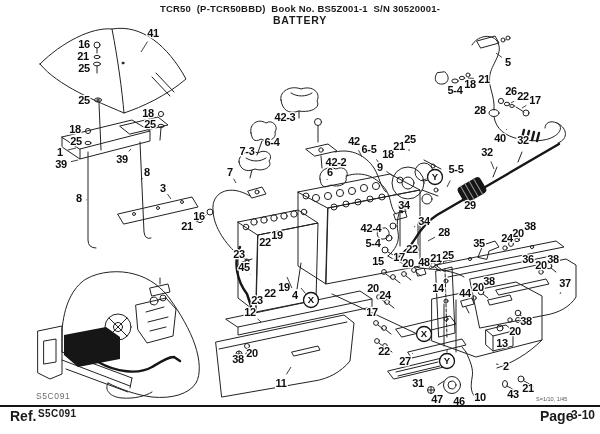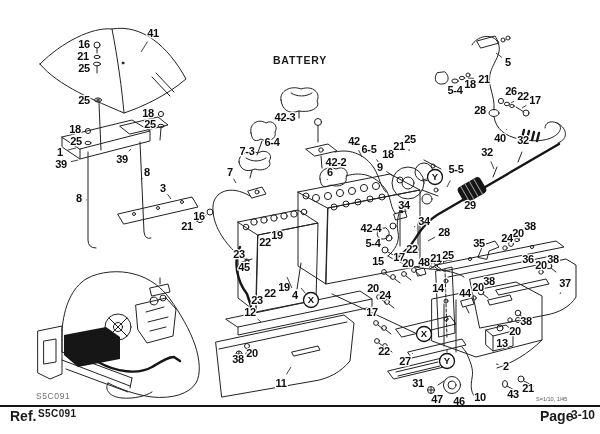--- a/index.html
+++ b/index.html
@@ -1,21 +1,21 @@
 <!DOCTYPE html>
 <html><head>
 <meta charset="utf-8">
 <style>
   html,body{margin:0;padding:0;background:#fff;}
   .page{position:relative;width:600px;height:434px;background:#fff;overflow:hidden;
         font-family:"Liberation Sans",sans-serif;color:#1a1a1a;}
   .hdr-title{position:absolute;top:3px;left:0;width:100%;text-align:center;
              font-size:9.5px;font-weight:bold;letter-spacing:.2px;white-space:pre;}
   .hdr-sub{position:absolute;top:14px;left:0;width:100%;text-align:center;
-           font-size:10.5px;font-weight:bold;letter-spacing:.8px;margin-top:40px;}
+           font-size:10.5px;font-weight:bold;letter-spacing:.8px;}
   svg.layer{position:absolute;left:0;top:0;}
   .ln{stroke:#222;fill:none;stroke-width:1;stroke-linecap:round;stroke-linejoin:round;}
   .solid{fill:#161616;stroke:none;}
   .thick{stroke:#161616;stroke-width:2.4;fill:none;}
   .rib{stroke:#999;stroke-width:1;}
   .dash{stroke-dasharray:3,2;}
   .callout{font:bold 11px "Liberation Sans",sans-serif;fill:#0d0d0d;text-anchor:middle;
            letter-spacing:-.3px;stroke:#fff;stroke-width:2.5px;paint-order:stroke;}
   .leader{stroke:#2b2b2b;stroke-width:.9;}
   .marker-circle{fill:#fff;stroke:#111;stroke-width:1.3;}
@@ -26,20 +26,21 @@
   .ref-label{position:absolute;left:10px;top:408px;font-size:14px;font-weight:bold;}
   .ref-value{position:absolute;left:38px;top:408px;font-size:10px;font-weight:bold;letter-spacing:.4px;}
   .page-label{position:absolute;left:540px;top:408px;font-size:14px;font-weight:bold;}
   .page-value{position:absolute;left:571px;top:408px;font-size:12px;font-weight:bold;}
 </style>
 </head>
 <body>
 
 <div class="page">
 
+  <div class="hdr-title">TCR50  (P-TCR50BBD)  Book No. BS5Z001-1  S/N 30520001-</div>
   <div class="hdr-sub">BATTERY</div>
 
   <svg class="layer" width="600" height="434" viewBox="0 0 600 434">
     <g class="ln">
       <g>
         <path d="M40,64 C62,42 92,27 112,29 C142,24 168,46 186,79 C166,96 142,107 124,113 C96,101 58,86 40,64 Z"></path>
         <path d="M112,29 C118,60 122,90 124,113"></path>
         <path d="M156,73 L174,92 M152,77 L170,96"></path>
         <circle cx="123" cy="63" r="1" fill="#222"></circle>
       </g>

